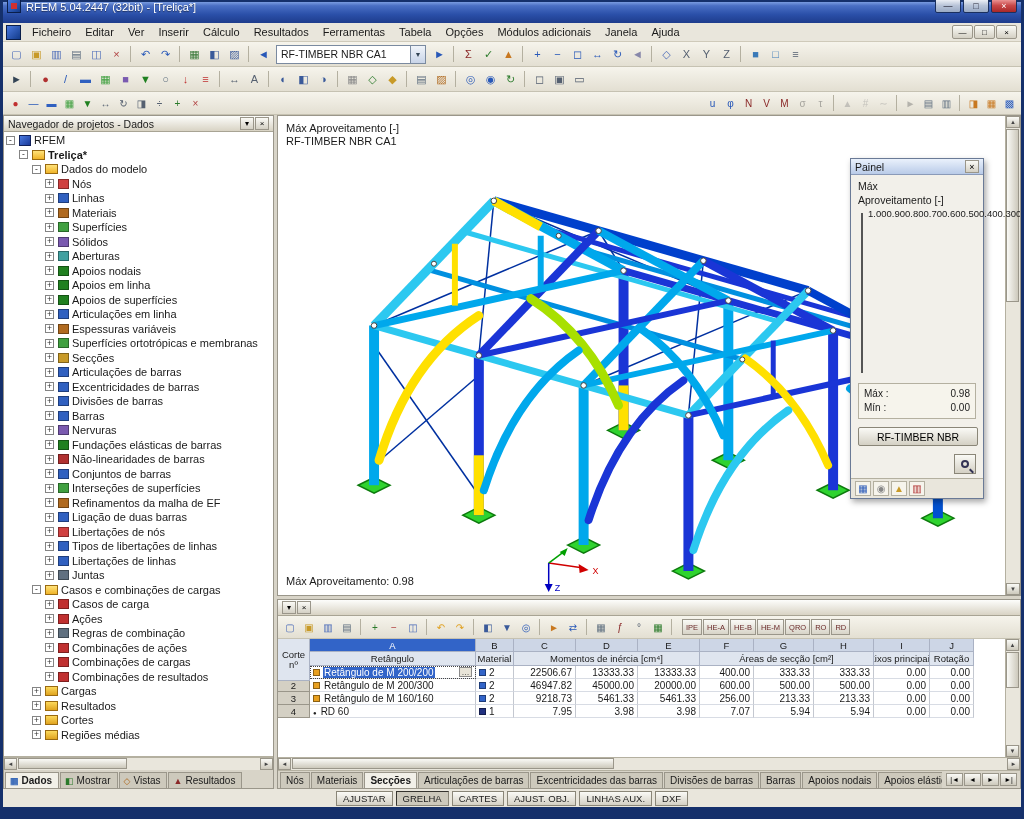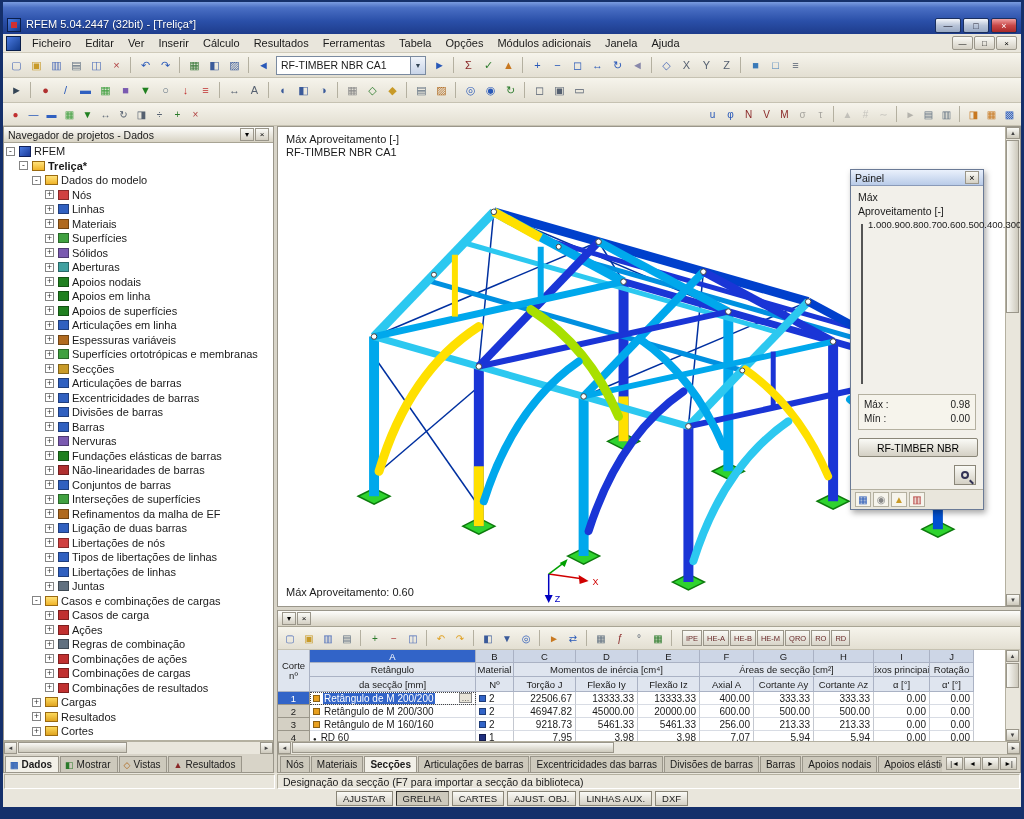--- a/index.html
+++ b/index.html
@@ -1,20 +1,20 @@
 <!DOCTYPE html>
 <html><head>
 <meta charset="utf-8">
 <style>
   *{box-sizing:border-box;margin:0;padding:0}
   html,body{width:1024px;height:819px;overflow:hidden}
   body{font-family:"Liberation Sans",sans-serif;font-size:11px;color:#1a1a1a;background:#15306b}
   .window{width:1024px;height:819px;background:#15306b;padding:2px 3px 12px;display:flex;flex-direction:column}
   
-  .titlebar{height:21px;display:flex;align-items:flex-start;padding:16px 4px;background:linear-gradient(180deg,#7a9ce0,#4a6fc4 18%,#2a4fa8 60%,#1e3c8c);color:#fff}
+  .titlebar{height:21px;display:flex;align-items:flex-end;padding:10px 4px;background:linear-gradient(180deg,#7a9ce0,#4a6fc4 18%,#2a4fa8 60%,#1e3c8c);color:#fff}
   .app-ico{width:14px;height:14px;background:linear-gradient(135deg,#4a7ae0,#123a8a);border:1px solid #0a1e4a;margin-right:5px;position:relative;flex:none}
   .app-ico::after{content:"";position:absolute;left:3px;top:3px;width:6px;height:6px;background:#d03030}
   .titlebar .title{flex:1;font-size:11px;white-space:nowrap;overflow:hidden;text-shadow:0 1px 1px rgba(0,0,0,.5)}
   .winbtns{display:flex;gap:2px}
   .wbtn{width:26px;height:15px;font-size:9px;line-height:12px;border:1px solid #1a2f5e;border-radius:2px;background:linear-gradient(#f4f6fa,#b8c4d8 50%,#9aaac4);color:#223;cursor:default}
   .wbtn.close{background:linear-gradient(#f0a0a0,#c84848 50%,#a82828);color:#fff}
   
   .menubar{height:19px;background:#e9e6dc;display:flex;align-items:center;border-bottom:1px solid #cfcaba;padding:0 2px}
   .mico{width:15px;height:15px;background:linear-gradient(135deg,#4a7ae0,#123a8a);border:1px solid #0a1e4a;margin:0 4px 0 1px;flex:none}
   .mitems{display:flex;flex:1}
@@ -875,21 +875,21 @@
             <line x1="270" y1="448" x2="286" y2="436" stroke="#00a000" stroke-width="1.5"></line>
             <polygon points="289,433 281,437 286,441" fill="#00a000"></polygon>
             <line x1="270" y1="448" x2="270" y2="472" stroke="#0000c0" stroke-width="1.5"></line>
             <polygon points="270,477 266,469 274,469" fill="#0000c0"></polygon>
             <text x="276" y="476" font-size="9" fill="#0000c0" font-family="Liberation Sans, sans-serif">Z</text>
           </g>
         </svg>
 
         <div class="vp-l1">Máx Aproveitamento [-]</div>
         <div class="vp-l2">RF-TIMBER NBR CA1</div>
-        <div class="vp-foot">Máx Aproveitamento: 0.60</div>
+        <div class="vp-foot">Máx Aproveitamento: 0.98</div>
 
         <div class="panel">
           <div class="p-title">
             <span>Painel</span>
             <button class="p-close">×</button>
           </div>
           <div class="p-h1">Máx</div>
           <div class="p-h2">Aproveitamento [-]</div>
           <div class="p-scale">
             <div class="p-bar">
@@ -1066,33 +1066,20 @@
                 <span class="lcell cj">J</span>
               </div>
             <div class="hrow h2">
               <span class="hcell cd">Retângulo</span>
               <span class="hcell cm">Material</span>
               <span class="hcell sp3e">Momentos de inércia [cm⁴]</span>
               <span class="hcell sp3f">Áreas de secção [cm²]</span>
               <span class="hcell ci">Eixos principais</span>
               <span class="hcell cj">Rotação</span>
             </div>
-            <div class="hrow h3">
-
-            <span class="hcell cd">da secção [mm]</span>
-                <span class="hcell cm">Nº</span>
-                <span class="hcell ce">Torção J</span>
-                <span class="hcell ce">Flexão Iy</span>
-                <span class="hcell ce">Flexão Iz</span>
-                <span class="hcell cf">Axial A</span>
-                <span class="hcell cg">Cortante Ay</span>
-                <span class="hcell cg">Cortante Az</span>
-                <span class="hcell ci">α [°]</span>
-                <span class="hcell cj">α' [°]</span>
-              </div>
             <div class="rows">
 
                 <div class="trow sel">
                   <span class="cell cn rowhdr">1</span>
                   <span class="cell cd">
                     <span class="sq" style="background: rgb(232, 160, 32);"></span>
 
                     <span class="desc-text">Retângulo de M 200/200</span>
                     <span class="dots">…</span>
                   </span>
@@ -1210,24 +1197,20 @@
           <button>|◄</button>
               <button>◄</button>
               <button>►</button>
               <button>►|</button>
             </div>
         </div>
       </div>
     </div>
   </div>
 
-  <div class="statusbar">
-    <div class="st-left"></div>
-    <div class="st-hint">Designação da secção (F7 para importar a secção da biblioteca)</div>
-  </div>
 
   <div class="togglesbar">
 
   <button class="tgl">AJUSTAR</button>
       <button class="tgl pressed">GRELHA</button>
       <button class="tgl">CARTES</button>
       <button class="tgl">AJUST. OBJ.</button>
       <button class="tgl">LINHAS AUX.</button>
       <button class="tgl">DXF</button>
     </div>

